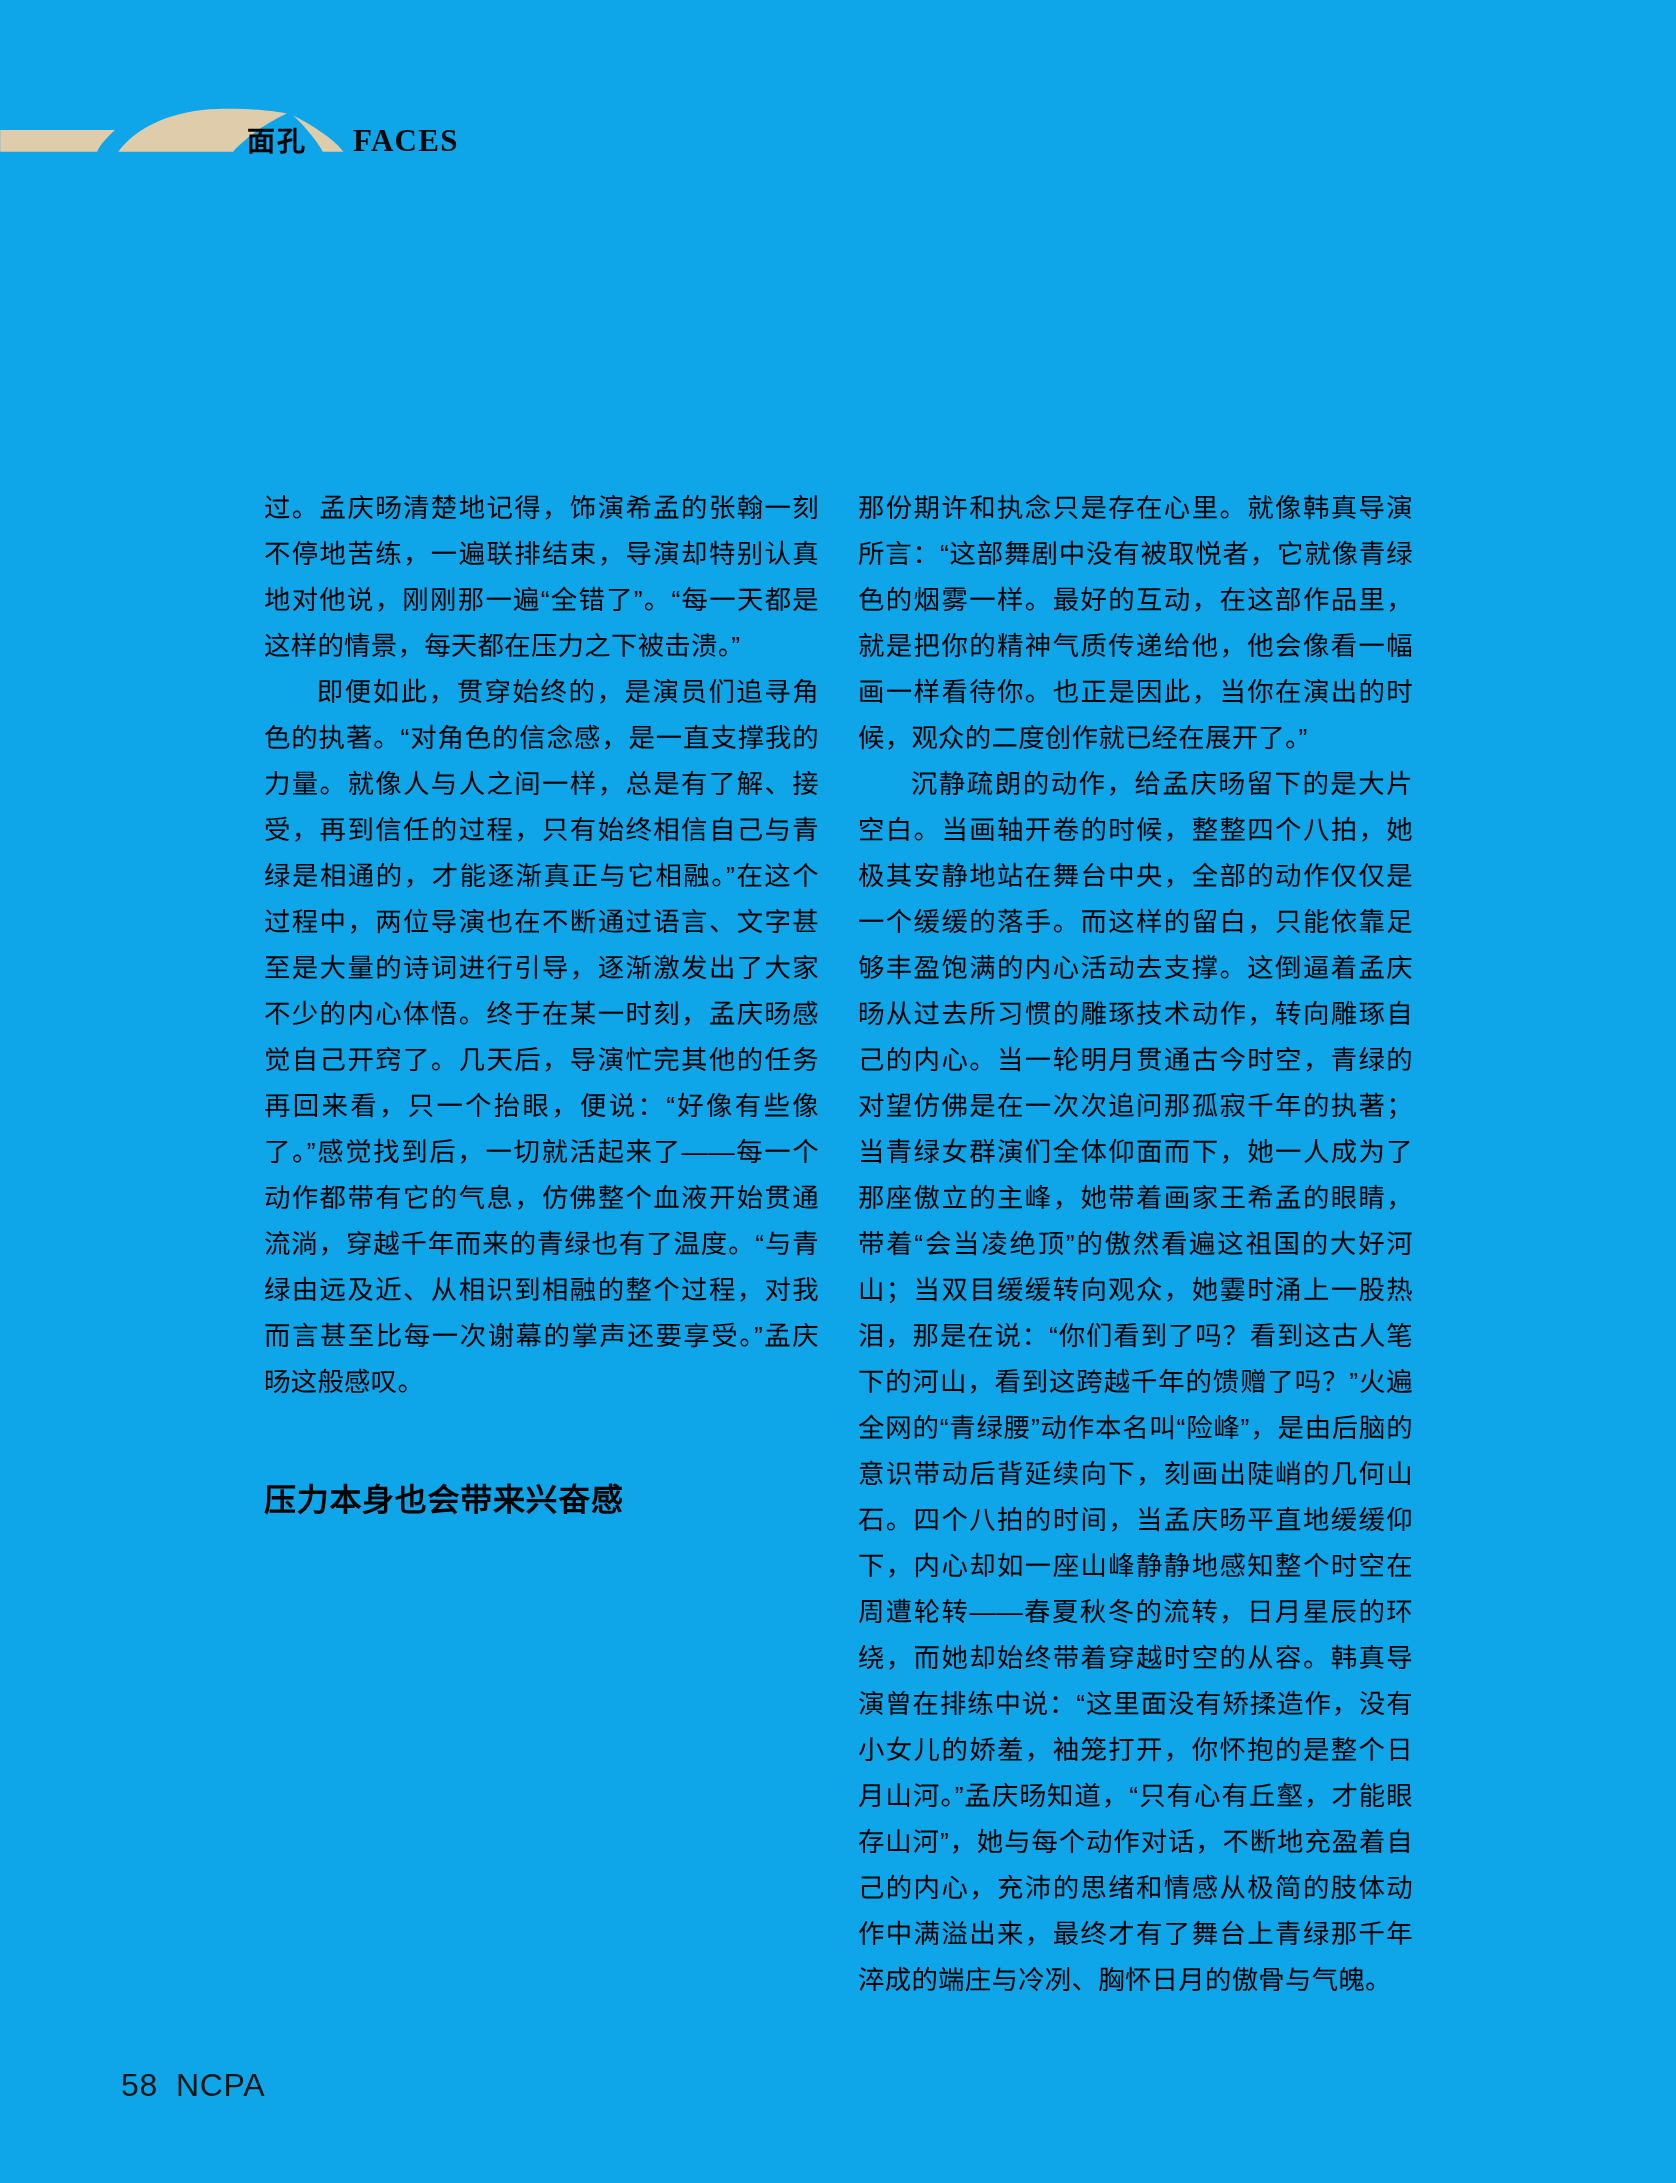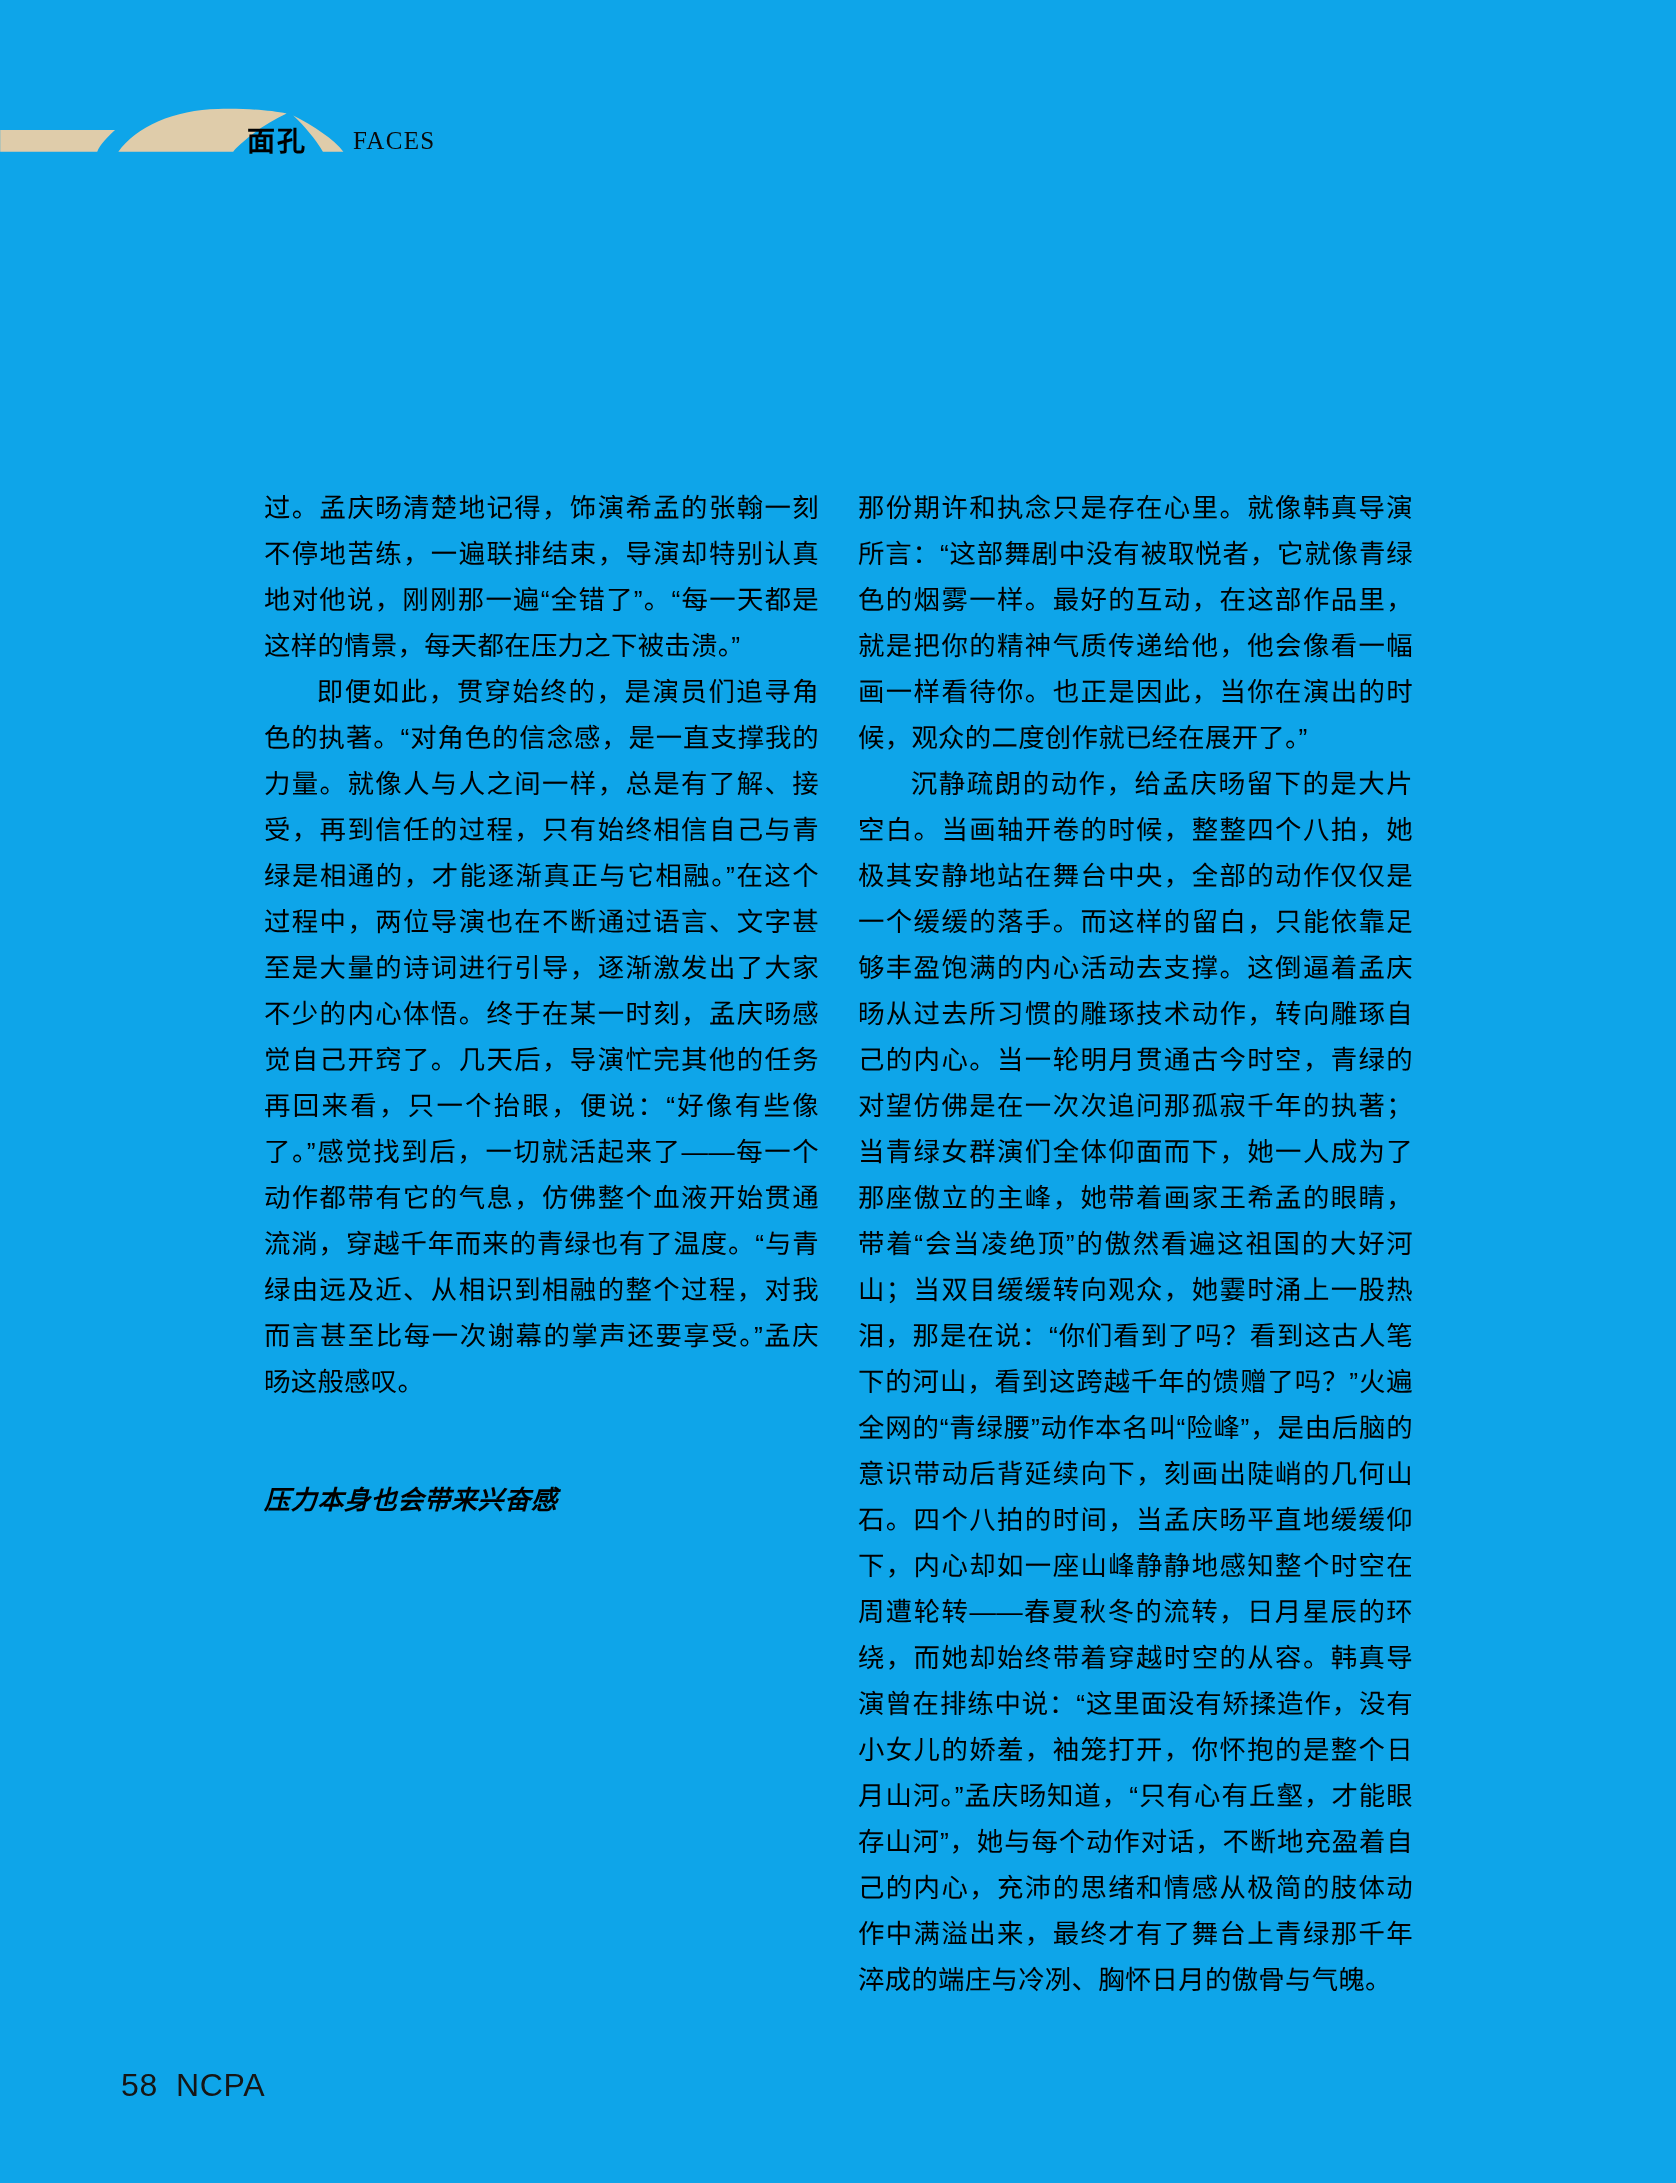--- a/index.html
+++ b/index.html
@@ -28,22 +28,22 @@
     font-size: 28px; line-height: 29px;
     font-weight: 700;
     letter-spacing: 2px;
     color: #000;
     white-space: nowrap;
   }
   .section-title-en {
     position: absolute;
     left: 353px; bottom: 10px;
     font-family: "Liberation Serif", serif;
-    font-size: 25px; line-height: 29px;
-    font-weight: 400;
+    font-size: 31px; line-height: 29px;
+    font-weight: 700;
     letter-spacing: 1.3px;
     color: #0a0a0a;
     white-space: nowrap;
   }
 
   
   .col {
     position: absolute;
     top: 485px;
     width: 555px;
@@ -54,27 +54,26 @@
     text-align: justify;
     text-justify: inter-ideograph;
     letter-spacing: 0.3px;
   }
   .col-left  { left: 264px; }
   .col-right { left: 858px; }
   .col p { margin: 0; }
   .col p.indent { text-indent: 2em; }
   .col h2 {
     margin: 73px 0 49px 0;
-    font-size: 26px;
+    font-size: 32px;
     line-height: 44px;
     font-weight: 700;
     letter-spacing: 0.7px;
     text-align: left;
     color: #000;
-    font-style: italic;
   }
 
   
   .page-footer {
     position: absolute;
     left: 121px; top: 2068px;
     display: flex;
     align-items: flex-end;
     gap: 18px;
     font-size: 32px;

